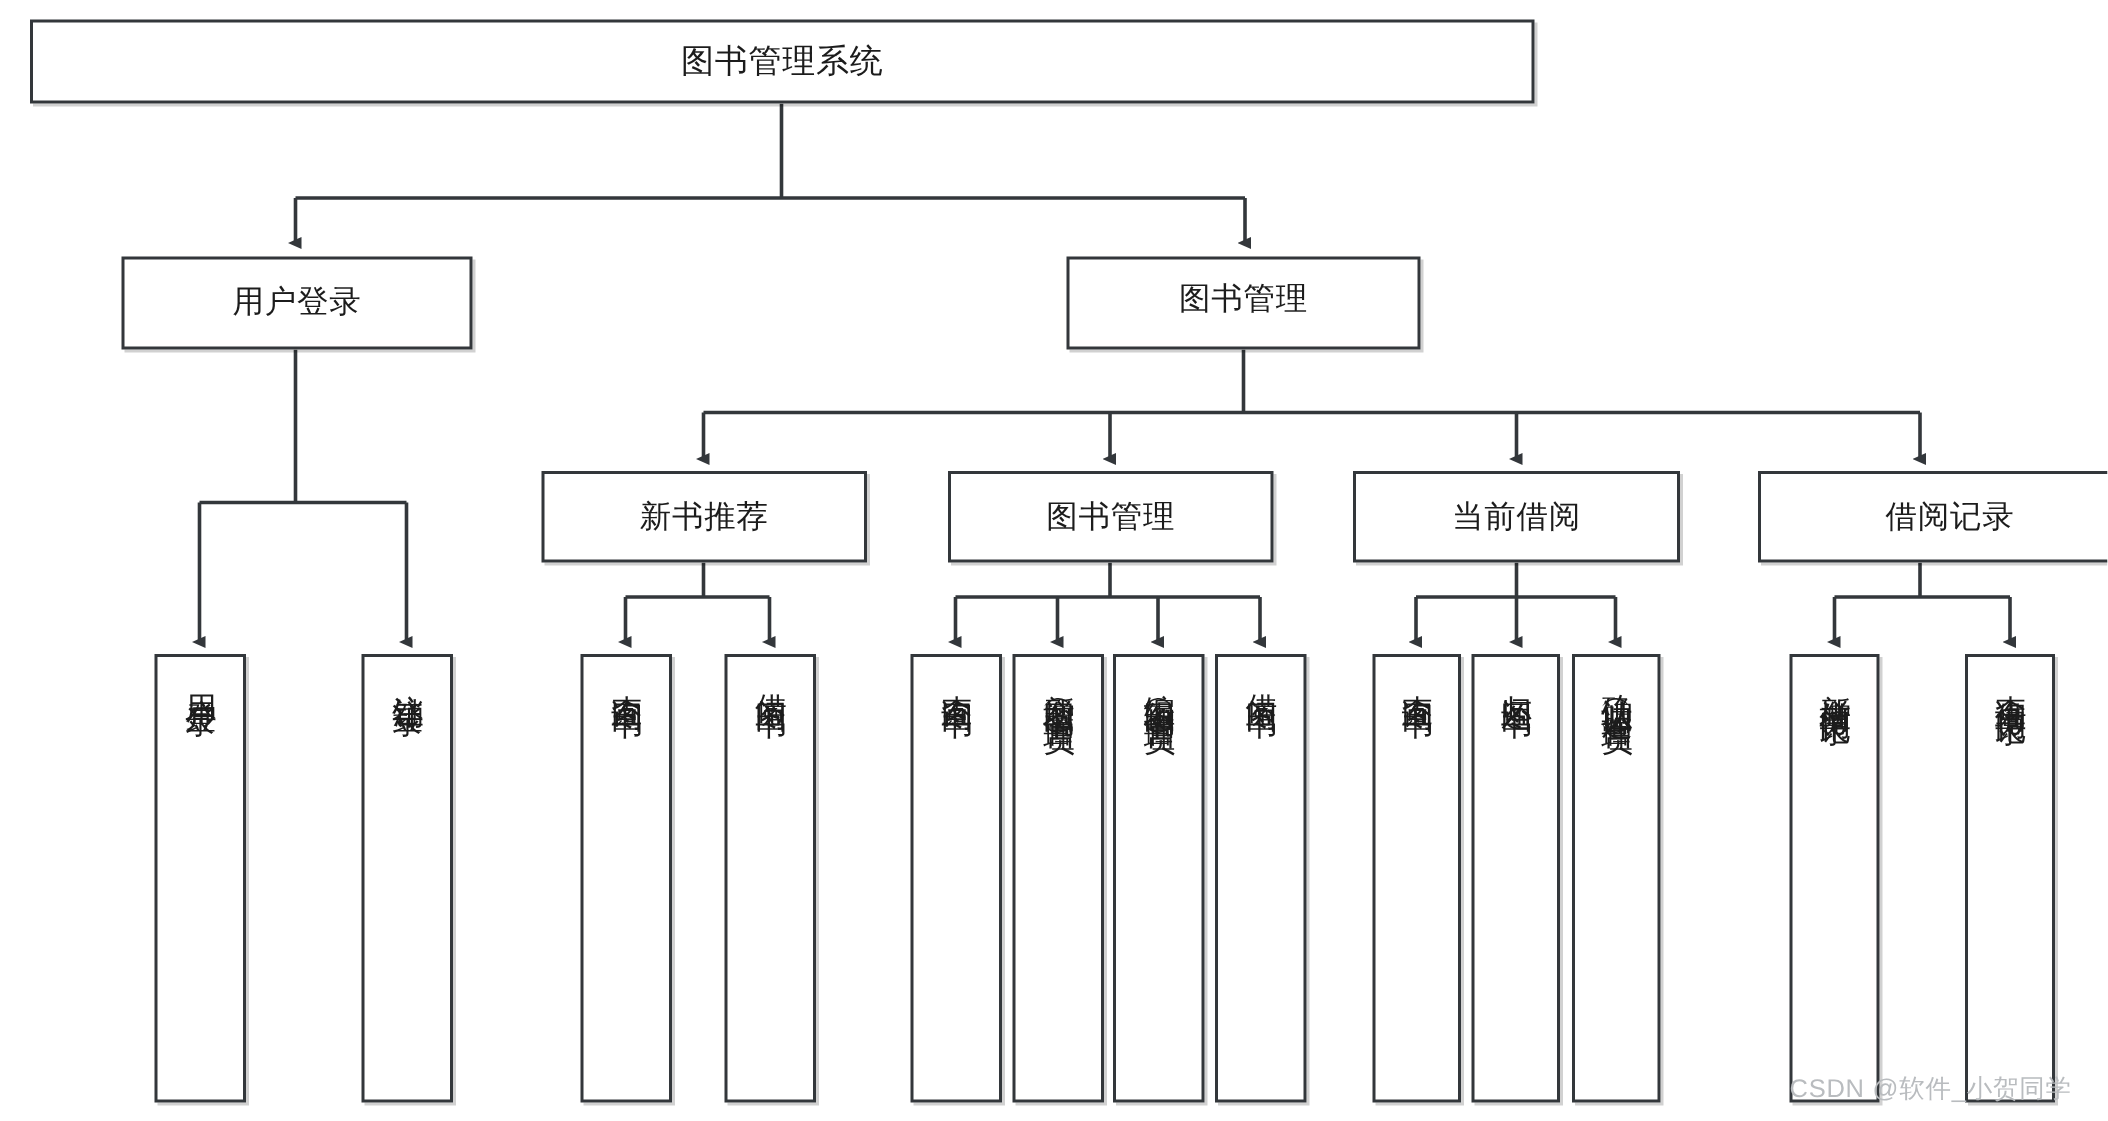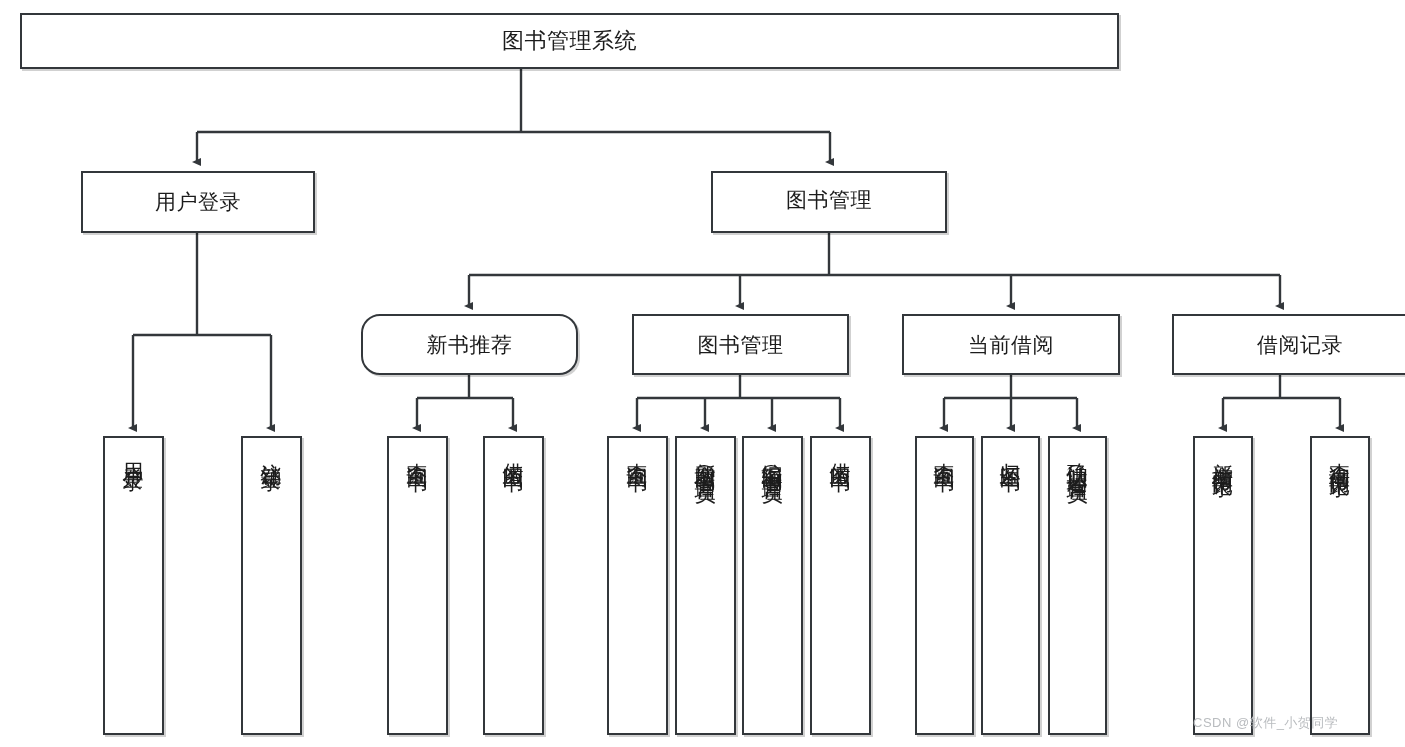--- a/index.html
+++ b/index.html
@@ -57,21 +57,21 @@
   .node.vert .lbl {
     writing-mode: vertical-rl;
     text-orientation: upright;
     font-size: 21px;
     line-height: 1.0;
     letter-spacing: 3px;
     white-space: nowrap;
   }
   .watermark {
     position: absolute;
-    font-size: 13px;
+    font-size: 17px;
     color: #b9bcbf;
     white-space: nowrap;
     letter-spacing: 0.5px;
     user-select: none;
   }
 </style>
 </head>
 <body>
 
 <div id="canvas">
@@ -119,32 +119,32 @@
       <path d="M 1011 398 L 1011 428" marker-end="url(#arrow)"></path>
       <path d="M 1077 398 L 1077 428" marker-end="url(#arrow)"></path>
 
       <path d="M 1280 375 L 1280 398"></path>
       <path d="M 1223 398 L 1340 398"></path>
       <path d="M 1223 398 L 1223 428" marker-end="url(#arrow)"></path>
       <path d="M 1340 398 L 1340 428" marker-end="url(#arrow)"></path>
     </g>
   </svg>
 
-  <div class="node horiz root" style="left:20px; top:13px; width:1099px; height:56px;">
+  <div class="node horiz root" style="left:20px; top:13px; width:1003px; height:56px;">
     <span class="lbl">图书管理系统</span>
   </div>
 
   <div class="node horiz" style="left:81px; top:171px; width:234px; height:62px;">
     <span class="lbl">用户登录</span>
   </div>
   <div class="node horiz" style="left:711px; top:171px; width:236px; height:62px;font-family:Liberation Mono, monospace;">
     <span class="lbl">图书管理</span>
   </div>
 
-  <div class="node horiz" style="left:361px; top:314px; width:217px; height:61px;border-radius:19px;">
+  <div class="node horiz" style="left:361px; top:314px; width:217px; height:61px;">
     <span class="lbl">新书推荐</span>
   </div>
   <div class="node horiz" style="left:632px; top:314px; width:217px; height:61px;">
     <span class="lbl">图书管理</span>
   </div>
   <div class="node horiz" style="left:902px; top:314px; width:218px; height:61px;">
     <span class="lbl">当前借阅</span>
   </div>
   <div class="node horiz" style="left:1172px; top:314px; width:256px; height:61px;">
     <span class="lbl">借阅记录</span>

